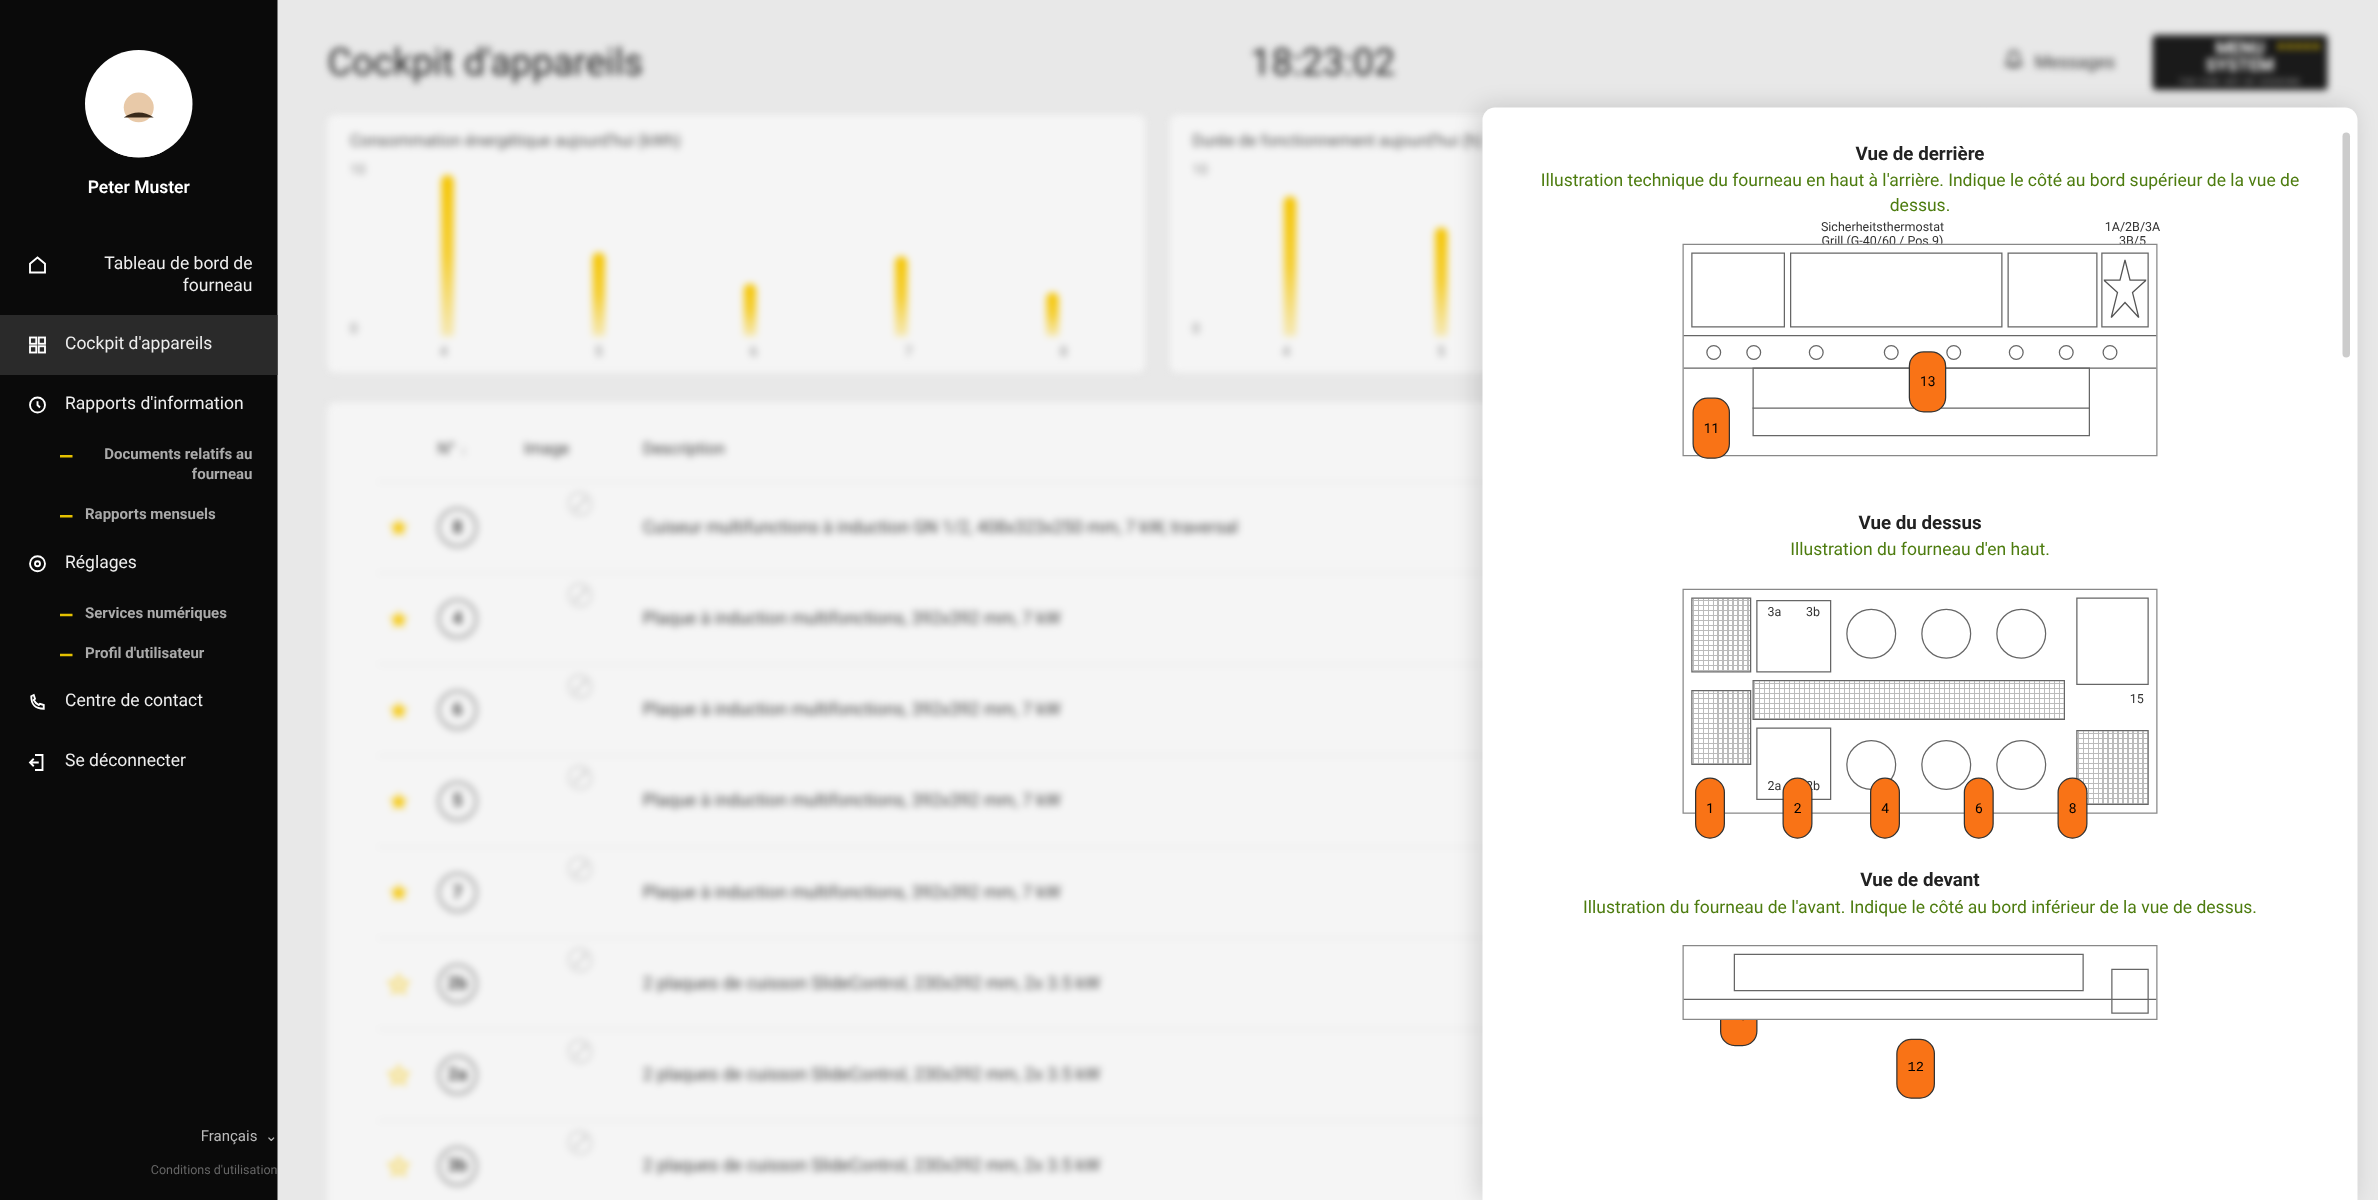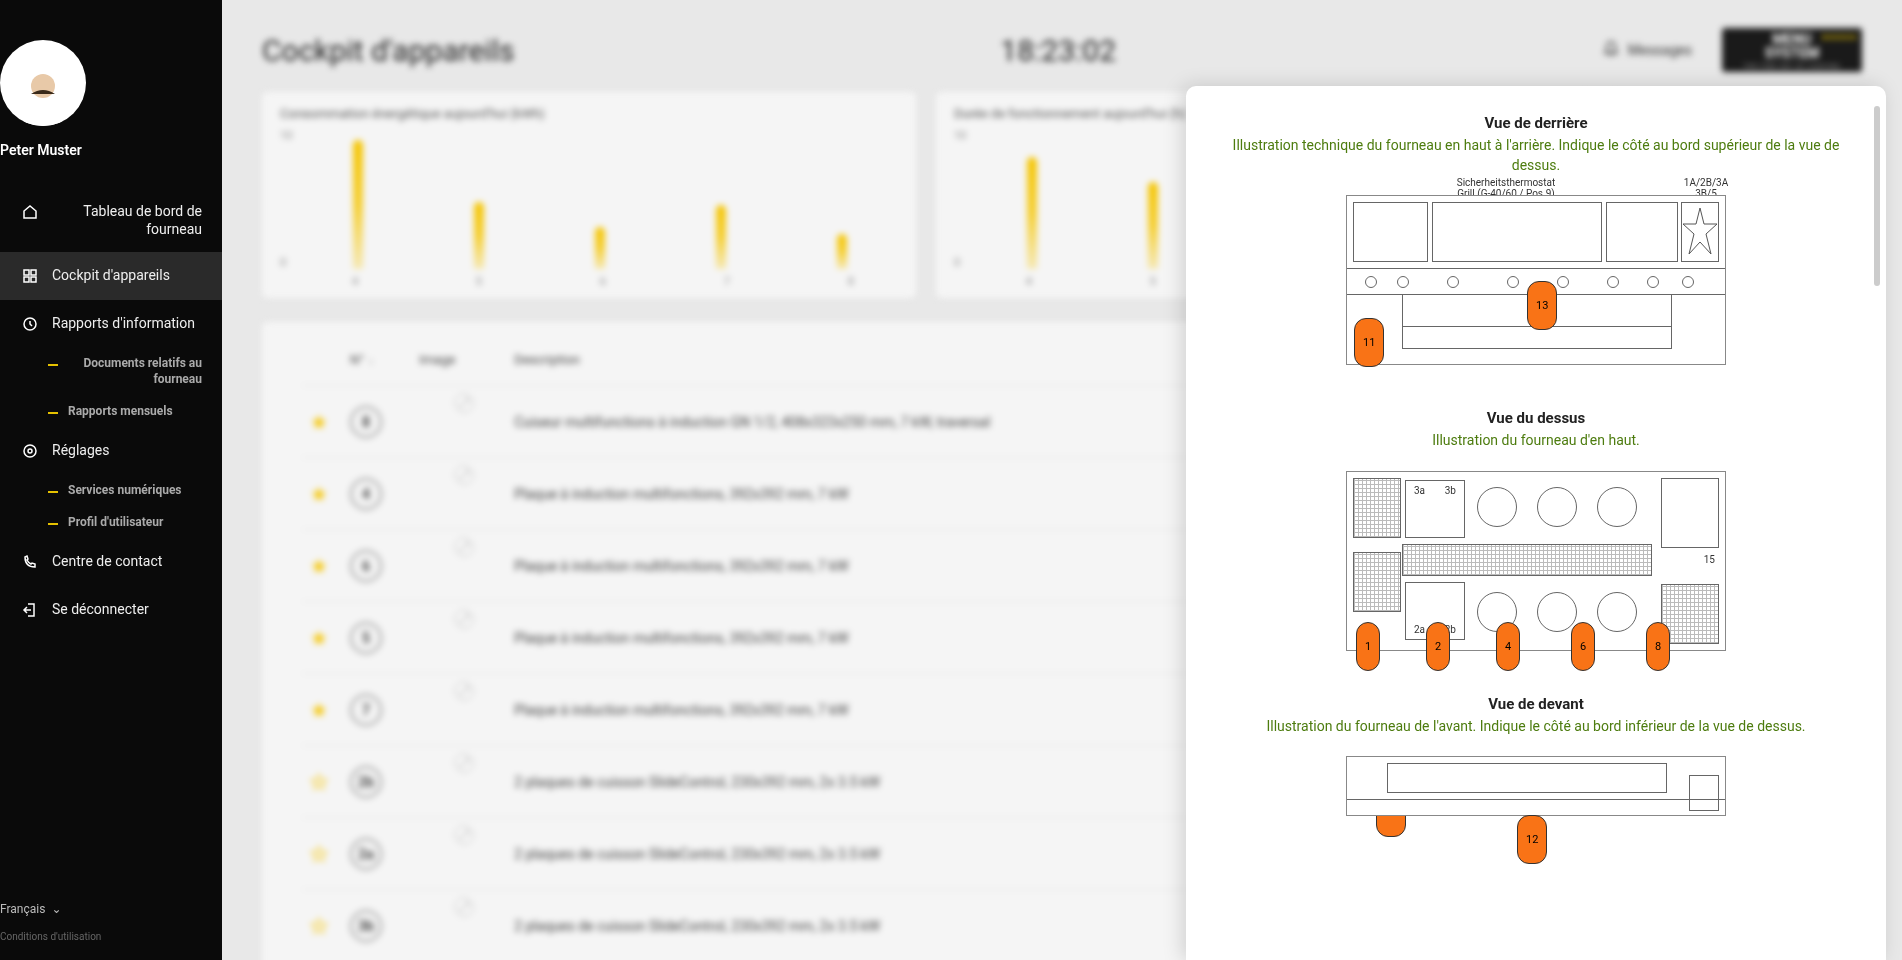--- a/index.html
+++ b/index.html
@@ -1,31 +1,31 @@
 <!DOCTYPE html>
 <html><head>
 <meta charset="utf-8">
 <style>
 * { margin: 0; padding: 0; box-sizing: border-box; }
 body { font-family: -apple-system, BlinkMacSystemFont, "Segoe UI", Roboto, Arial, sans-serif; background: #e8e8e8; width: 1902px; height: 960px; overflow: hidden; position: relative; }
 
 
 .sidebar { position: absolute; left: 0; top: 0; width: 222px; height: 100%; background: #0a0a0a; color: #fff; display: flex; flex-direction: column; }
-.avatar-wrap { display: flex; flex-direction: column; align-items: flex-start; padding: 40px 0 20px; }
+.avatar-wrap { display: flex; flex-direction: column; align-items: center; padding: 40px 0 20px; }
 .avatar { width: 86px; height: 86px; border-radius: 50%; background: #fff; display: flex; align-items: flex-end; justify-content: center; overflow: hidden; }
 .avatar svg { width: 60px; height: 60px; }
 .username { margin-top: 16px; font-size: 14px; font-weight: 600; }
 .nav { flex: 1; margin-top: 10px; text-align: right; }
 .nav-item { display: flex; align-items: flex-start; padding: 14px 20px; font-size: 14px; color: #eee; cursor: pointer; }
 .nav-item.sub { padding: 8px 20px 8px 48px; font-size: 12px; color: #aaa; font-weight: bold; }
 .nav-item.active { background: #2a2a2a; }
 .nav-icon { width: 20px; height: 20px; margin-right: 12px; display: flex; align-items: center; justify-content: center; flex-shrink: 0; }
 .nav-label { line-height: 1.3; }
 .sub-bullet { width: 10px; height: 2px; background: #e5c100; margin-right: 10px; margin-top: 8px; flex-shrink: 0; }
-.sidebar-footer { padding-bottom: 18px; text-align: left; }
+.sidebar-footer { padding-bottom: 18px; text-align: right; }
 .lang-sel { font-size: 12px; color: #bbb; display: inline-flex; align-items: center; gap: 6px; cursor: pointer; }
 .terms { font-size: 10px; color: #666; margin-top: 14px; }
 
 
 .main { position: absolute; left: 222px; top: 0; right: 0; height: 100%; filter: blur(3px); }
 .main-inner { padding: 0 40px; }
 
 
 .header { display: flex; align-items: center; justify-content: space-between; padding: 28px 0 20px; }
 .header-left { font-size: 30px; font-weight: 400; color: #222; }
@@ -445,19 +445,19 @@
     </div>
   </div>
 
   <div class="panel-section" style="margin-bottom:0;">
     <div class="panel-title">Vue de devant</div>
     <div class="panel-desc">Illustration du fourneau de l'avant. Indique le côté au bord inférieur de la vue de dessus.</div>
     <div style="position:relative; display:inline-block;">
       <span class="illus-callout" style="top:-14px; left:30px;">10</span>
       <div class="illus" style="height:60px; width:380px;">
         <div class="box" style="left:40px; top:6px; width:280px; height:30px;"></div>
-        <span class="illus-callout" style="top:12px; left:170px;">12</span>
+        <span class="illus-callout" style="top:28px; left:170px;font-family:Liberation Mono, monospace;">12</span>
         <div class="box" style="right:6px; top:18px; width:30px; height:36px;"></div>
         <div class="inner-line" style="left:0; top:42px; width:100%; height:1px;"></div>
       </div>
     </div>
   </div>
 </div>
 
 </body></html>

